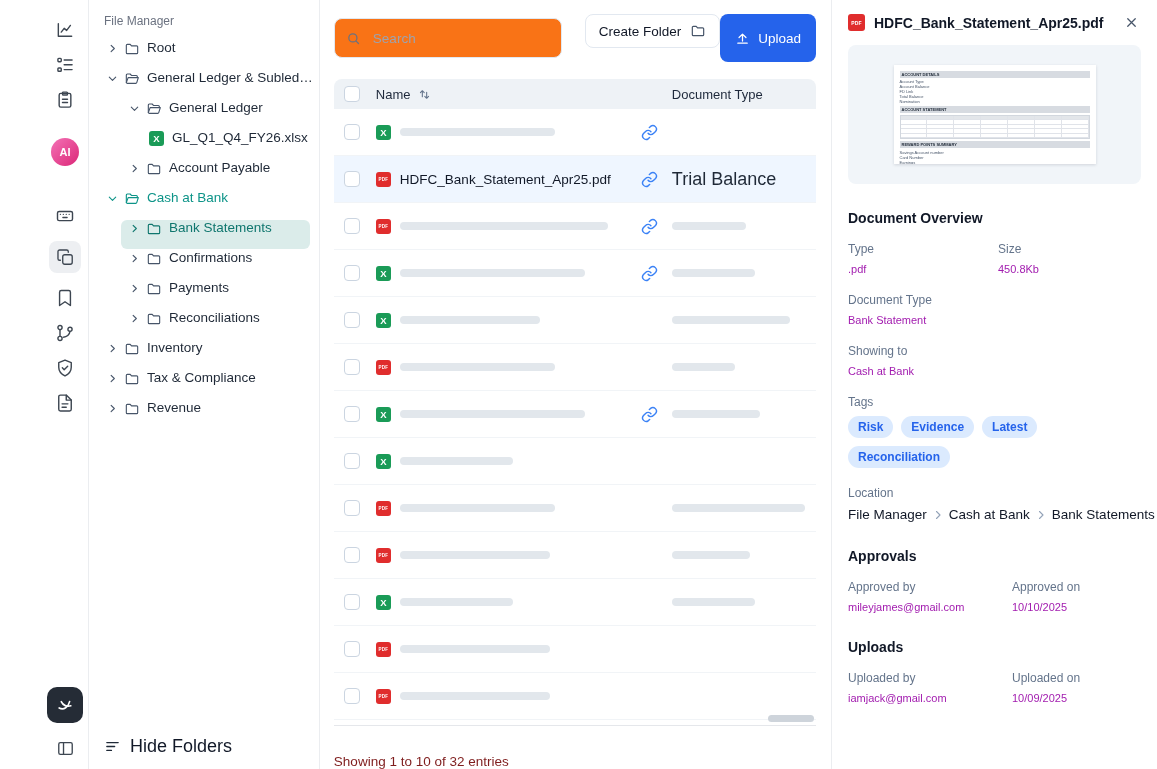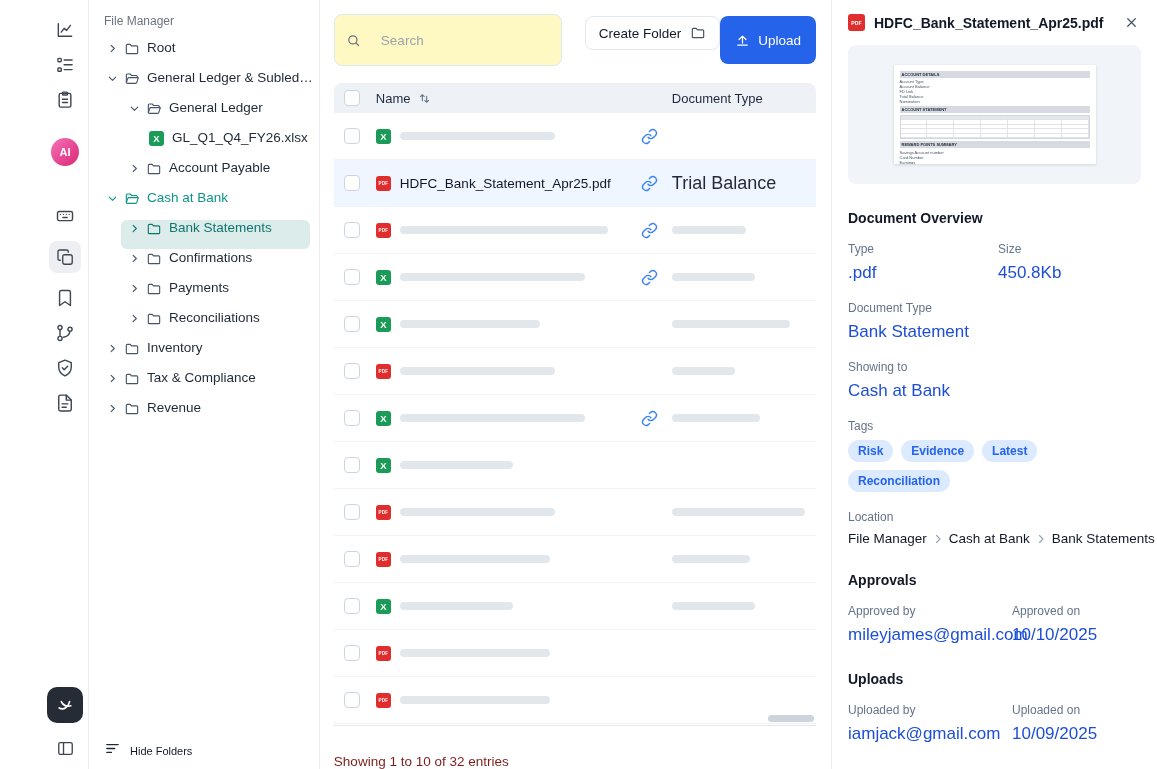--- a/index.html
+++ b/index.html
@@ -30,29 +30,29 @@
   .tree-item.active-folder { color:#0d9488; }
   .tree-item.active-folder .chev, .tree-item.active-folder .f-icon { color:#0d9488; }
   .tree-item.selected { background:#dbecea; color:#0f766e; margin:0 9px 1px 32px; }
   .tree-item.selected .chev, .tree-item.selected .f-icon { color:#0f766e; }
   .chev { width:16px; height:16px; display:flex; align-items:center; justify-content:center;
     color:#475569; margin-right:3px; flex:0 0 auto; }
   .chev.down svg { transform:rotate(90deg); }
   .f-icon { width:17px; height:17px; display:flex; align-items:center; justify-content:center;
     color:#475569; margin-right:7px; flex:0 0 auto; }
   .t-label { overflow:hidden; text-overflow:ellipsis; }
-  .tree-footer { display:flex; align-items:flex-end; gap:9px; padding:0 15px; font-size:11px;
+  .tree-footer { display:flex; align-items:center; gap:9px; padding:0 15px; font-size:18px;
     color:#111827; margin-top:8px; cursor:pointer; }
   .tree-footer .ric { width:17px; height:17px; }
 
   
   .main { flex:1 1 auto; min-width:0; display:flex; flex-direction:column; padding:14px 15px 0 14px; }
   .toolbar { display:flex; align-items:center; margin-bottom:17px; }
-  .search { width:228px; height:52px; border:1px solid #e2e8f0; border-radius:8px; display:flex;
-    align-items:center; gap:20px; padding:0 11px; background:#fef9c3; }
+  .search { width:228px; height:40px; border:1px solid #e2e8f0; border-radius:8px; display:flex;
+    align-items:center; gap:12px; padding:0 11px; background:#f97316; }
   .search input { border:none; outline:none; width:100%; font-size:13.5px; color:#111827;
     font-family:inherit; background:transparent; }
   .search input::placeholder { color:#9ca3af; }
   .toolbar-right { margin-left:auto; display:flex; }
   .btn-secondary { height:34px; border:1px solid #e2e8f0; background:#fff; border-radius:8px;
     display:flex; align-items:center; gap:9px; padding:0 13px; font-size:13.5px; color:#111827;
     cursor:pointer; font-family:inherit; }
   .btn-primary { height:48px; border:none; background:#2563eb; color:#fff; border-radius:8px;
     display:flex; align-items:center; gap:8px; padding:0 15px; font-size:13.5px; cursor:pointer;
     font-family:inherit; }
@@ -103,21 +103,21 @@
     border:1px solid #d2d7de; }
   .mini-cell { height:4.5px; border-right:1px solid #e0e3e9; border-bottom:1px solid #e0e3e9; background:#fff; }
   .mini-cell.mc-h { background:#e3e6ea; }
   .sec-h { font-size:14px; font-weight:600; color:#111827; margin-top:26px; }
   .sec-h.first { margin-top:0; }
   .pair-grid { display:grid; margin-top:16px; }
   .cols-150 { grid-template-columns:150px 1fr; }
   .cols-164 { grid-template-columns:164px 1fr; }
   .field { margin-top:18px; }
   .fl { font-size:12px; color:#64748b; margin-bottom:7px; }
-  .fv { font-size:17px; color:#1d4ed8; }
+  .fv { font-size:11px; color:#a21caf; }
   .tags-row { display:flex; gap:8px; margin-top:2px; flex-wrap:wrap; }
   .tag { background:#dbeafe; color:#2563eb; font-size:12px; font-weight:600; border-radius:999px;
     padding:4px 10px; }
   .crumbs { display:flex; align-items:center; gap:5px; font-size:13.5px; color:#111827;
     white-space:nowrap; }
   .crumb { cursor:pointer; }
   .crumb-sep { display:flex; align-items:center; }
   svg { display:block; }
 </style>
 </head>

